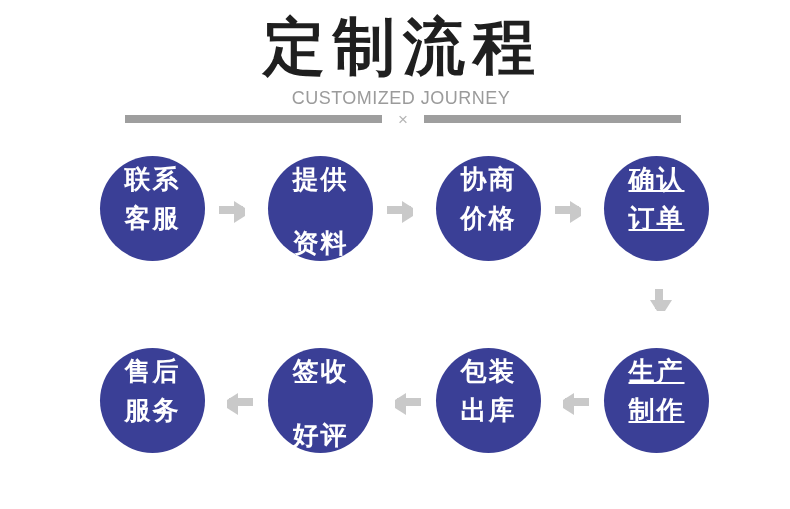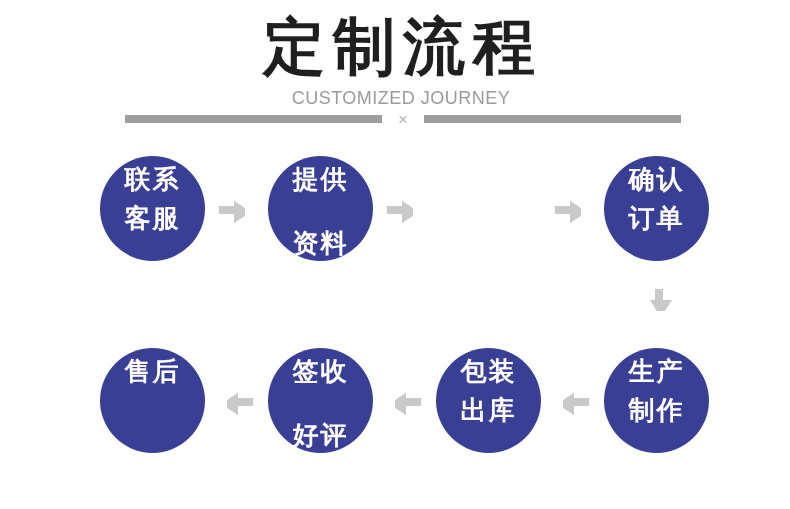--- a/index.html
+++ b/index.html
@@ -84,21 +84,21 @@
     font-size: 26px;
     line-height: 31px;
     letter-spacing: 2px;
     text-align: center;
   }
   .r1 { top: 148px; }
   .r2 { top: 340px; }
   .col1 { left: 92px; }
   .col2 { left: 260px; gap: 25px; }
   .col3 { left: 428px; }
-  .col4 { left: 596px; }
+  .col4 { left: 596px; text-decoration: underline; }
 
   .arrow-h { position: absolute; width: 34px; height: 14px; }
   .ar1 { top: 193px; }
   .ar2 { top: 385px; }
   .acol1 { left: 211px; }
   .acol2 { left: 379px; }
   .acol3 { left: 547px; }
 
   .arrow-right .shaft {
     position: absolute; left: 0; top: 5px;
@@ -160,36 +160,41 @@
       <span class="head"></span>
   </div>
   <div class="circle r1 col2">
     <span>提供</span>
     <span>资料</span>
   </div>
   <div class="arrow-h arrow-right ar1 acol2">
     <span class="shaft"></span>
       <span class="head"></span>
   </div>
+  <div class="circle r1 col3">
+    <span>协商</span>
+    <span>价格</span>
+  </div>
   <div class="arrow-h arrow-right ar1 acol3">
     <span class="shaft"></span>
       <span class="head"></span>
   </div>
   <div class="circle r1 col4">
     <span>确认</span>
     <span>订单</span>
   </div>
 
   <div class="arrow-down">
     <span class="shaft"></span>
       <span class="head"></span>
   </div>
 
   <div class="circle r2 col1">
     <span>售后</span>
+    <span>服务</span>
   </div>
   <div class="arrow-h arrow-left ar2 acol1">
     <span class="shaft"></span>
       <span class="head"></span>
   </div>
   <div class="circle r2 col2">
     <span>签收</span>
     <span>好评</span>
   </div>
   <div class="arrow-h arrow-left ar2 acol2">

